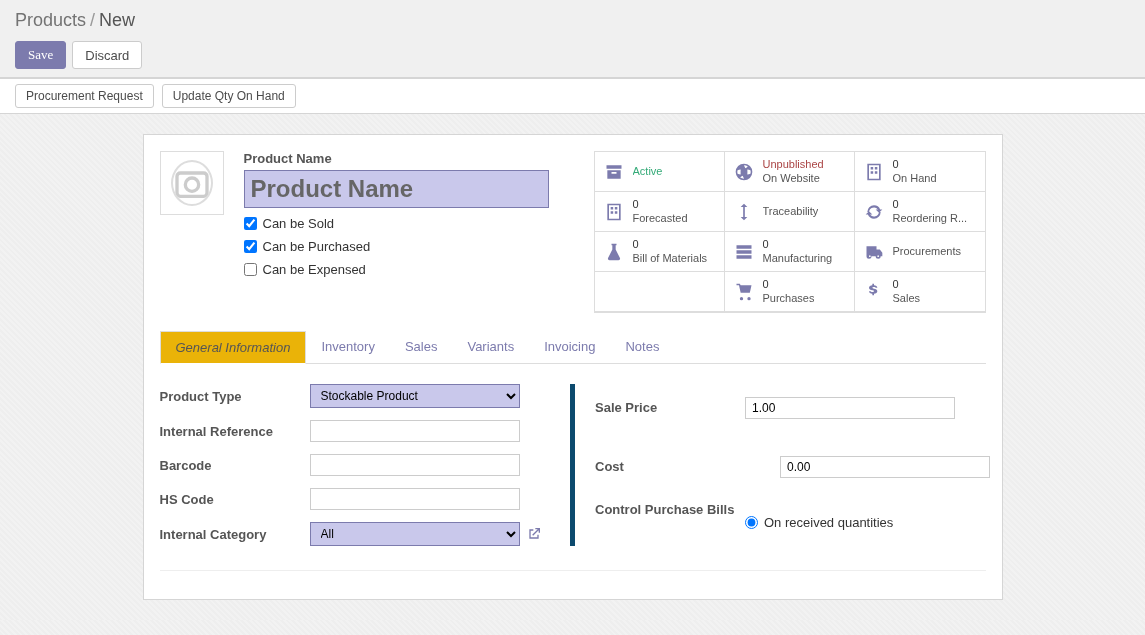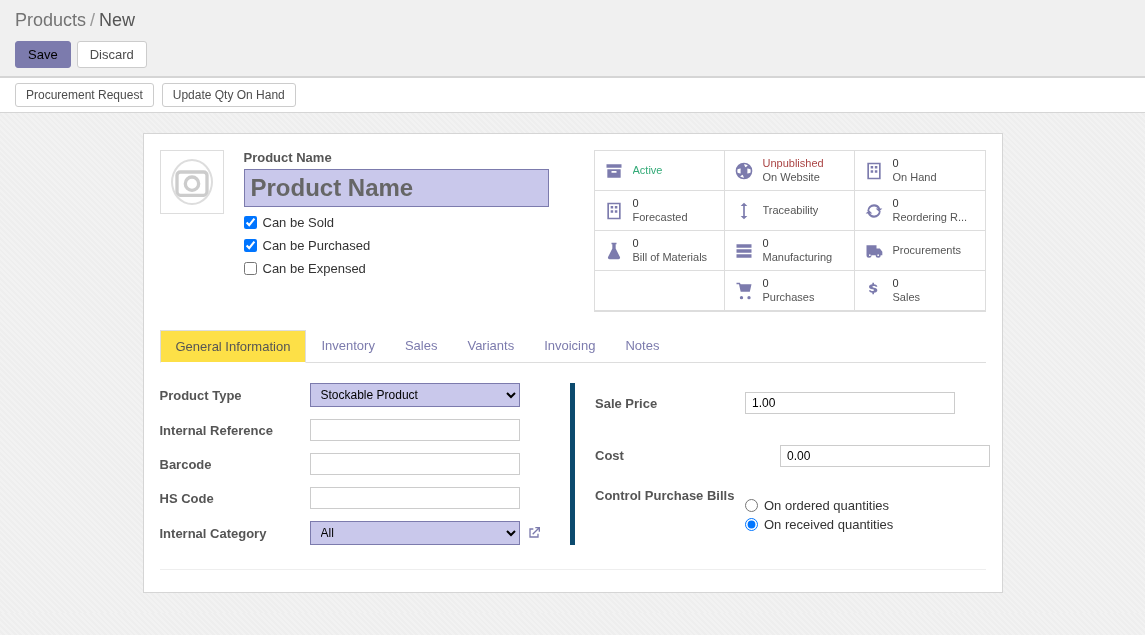--- a/index.html
+++ b/index.html
@@ -32,21 +32,22 @@
     border: 1px solid #ccc;
     border-radius: 3px;
     background: #fff;
     cursor: pointer;
     font-size: 13px;
     color: #4c4c4c;
   }
   .btn-primary {
     background: #7c7bad;
     border-color: #7c7bad;
-    color: #000000;
+    color: #ffffff;
+    font-family: Liberation Serif, serif;
   }
   .btn-group { display: flex; gap: 6px; }
   .action-bar {
     background: #fff;
     border-top: 1px solid #d5d5d5;
     border-bottom: 1px solid #d5d5d5;
     padding: 5px 15px;
     display: flex;
     gap: 8px;
   }
@@ -54,21 +55,21 @@
 
   .sheet-wrap {
     padding: 20px 0;
     display: flex;
     justify-content: center;
   }
   .sheet {
     width: 860px;
     background: #fff;
     border: 1px solid #d5d5d5;
-    padding: 16px 16px 22px;
+    padding: 16px 16px 28px;
   }
 
   .top-row { display: flex; align-items: flex-start; }
   .image-box {
     width: 64px; height: 64px;
     border: 1px solid #ddd;
     display: flex; align-items: center; justify-content: center;
     color: #ccc;
     position: relative;
     margin-right: 20px;
@@ -145,21 +146,22 @@
     padding: 8px 15px;
     color: #7c7bad;
     cursor: pointer;
     font-size: 13px;
   }
   .tab.active {
     border: 1px solid #ddd;
     border-bottom: 1px solid #fff;
     margin-bottom: -1px;
     color: #555;
-    background: #fde047;
+    background: #eab308;
+    font-style: italic;
   }
 
   .form-area {
     display: flex;
     padding: 20px 0 0;
     gap: 20px;
   }
   .col { flex: 1; display: grid; grid-template-columns: 150px 1fr; row-gap: 12px; align-items: center; }
   .col.right { border-left: 5px solid #0c4a6e; padding-left: 20px; }
   .f-label { font-weight: bold; font-size: 13px; color: #555; }
@@ -404,24 +406,20 @@
       <div class="col right">
         <div class="f-label">Sale Price</div>
         <div class="f-input"><input type="text" value="1.00" style=""></div>
 
         <div class="f-label">Cost</div>
         <div class="f-input"><input type="text" class="narrow" value="0.00" style=""></div>
 
         <div class="f-label" style="align-self:start">Control Purchase Bills</div>
         <div>
           <label class="radio">
-            <input type="radio" name="ctrl" style="">
-            <span>On ordered quantities</span>
-          </label>
-          <label class="radio">
             <input type="radio" name="ctrl" checked="" style="">
             <span>On received quantities</span>
           </label>
         </div>
       </div>
 
     </div>
 
     <hr class="form-end">
 

